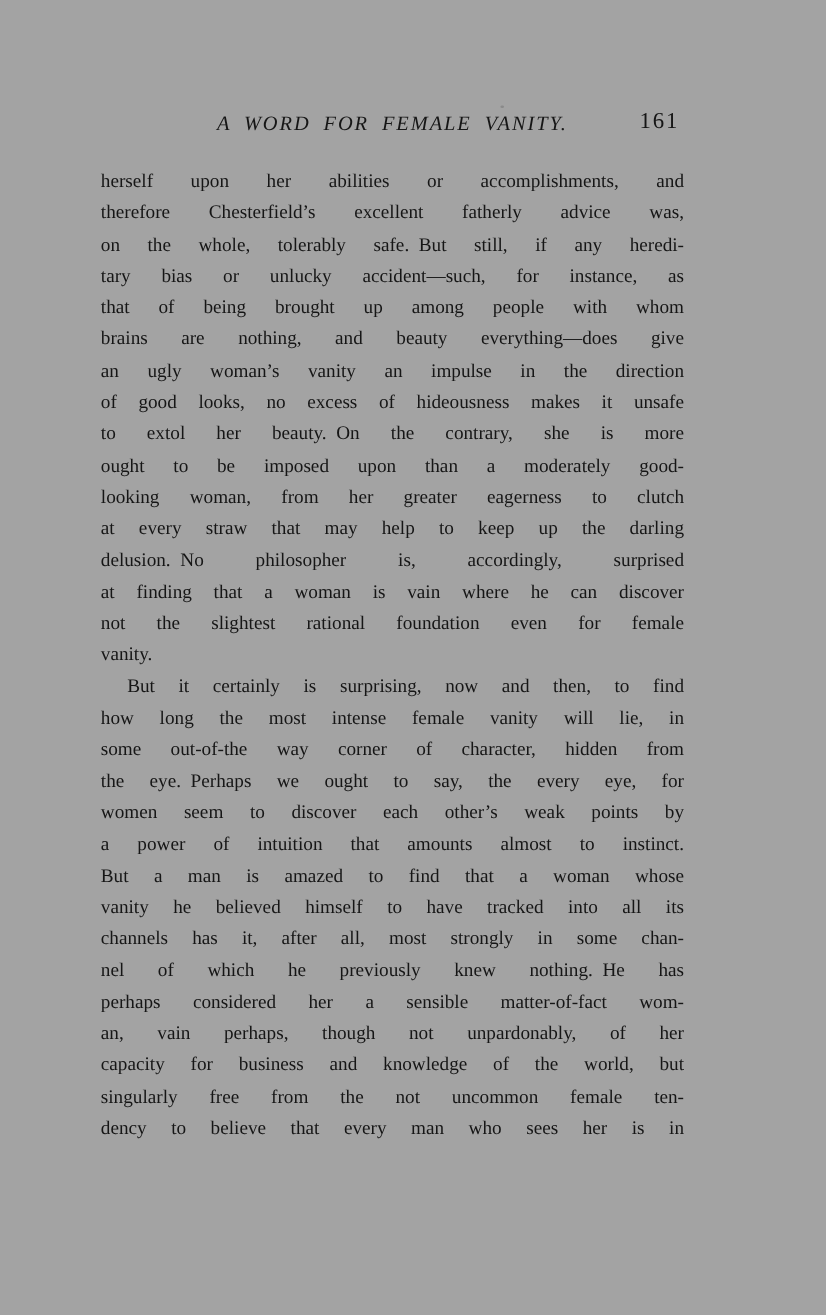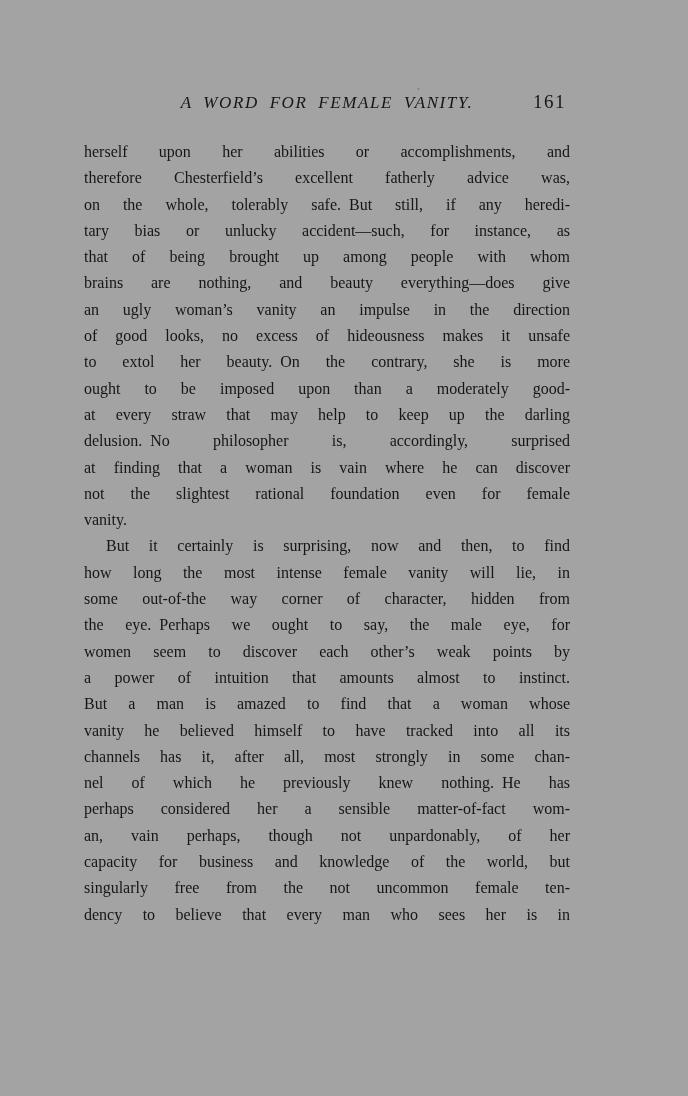--- a/index.html
+++ b/index.html
@@ -85,29 +85,30 @@
       <div class="line">herself upon her abilities or accomplishments, and</div>
       <div class="line">therefore Chesterfield’s excellent fatherly advice was,</div>
       <div class="line">on the whole, tolerably safe. But still, if any heredi-</div>
       <div class="line">tary bias or unlucky accident—such, for instance, as</div>
       <div class="line">that of being brought up among people with whom</div>
       <div class="line">brains are nothing, and beauty everything—does give</div>
       <div class="line">an ugly woman’s vanity an impulse in the direction</div>
       <div class="line">of good looks, no excess of hideousness makes it unsafe</div>
       <div class="line">to extol her beauty. On the contrary, she is more</div>
       <div class="line">ought to be imposed upon than a moderately good-</div>
+      <div class="line">looking woman, from her greater eagerness to clutch</div>
       <div class="line">at every straw that may help to keep up the darling</div>
       <div class="line">delusion. No philosopher is, accordingly, surprised</div>
       <div class="line">at finding that a woman is vain where he can discover</div>
       <div class="line">not the slightest rational foundation even for female</div>
       <div class="line end">vanity.</div>
       <div class="line indent">But it certainly is surprising, now and then, to find</div>
       <div class="line">how long the most intense female vanity will lie, in</div>
       <div class="line">some out-of-the way corner of character, hidden from</div>
-      <div class="line">the eye. Perhaps we ought to say, the male eye, for</div>
+      <div class="line">the eye. Perhaps we ought to say, the every eye, for</div>
       <div class="line">women seem to discover each other’s weak points by</div>
       <div class="line">a power of intuition that amounts almost to instinct.</div>
       <div class="line">But a man is amazed to find that a woman whose</div>
       <div class="line">vanity he believed himself to have tracked into all its</div>
       <div class="line">channels has it, after all, most strongly in some chan-</div>
       <div class="line">nel of which he previously knew nothing. He has</div>
       <div class="line">perhaps considered her a sensible matter-of-fact wom-</div>
       <div class="line">an, vain perhaps, though not unpardonably, of her</div>
       <div class="line">capacity for business and knowledge of the world, but</div>
       <div class="line">singularly free from the not uncommon female ten-</div>

